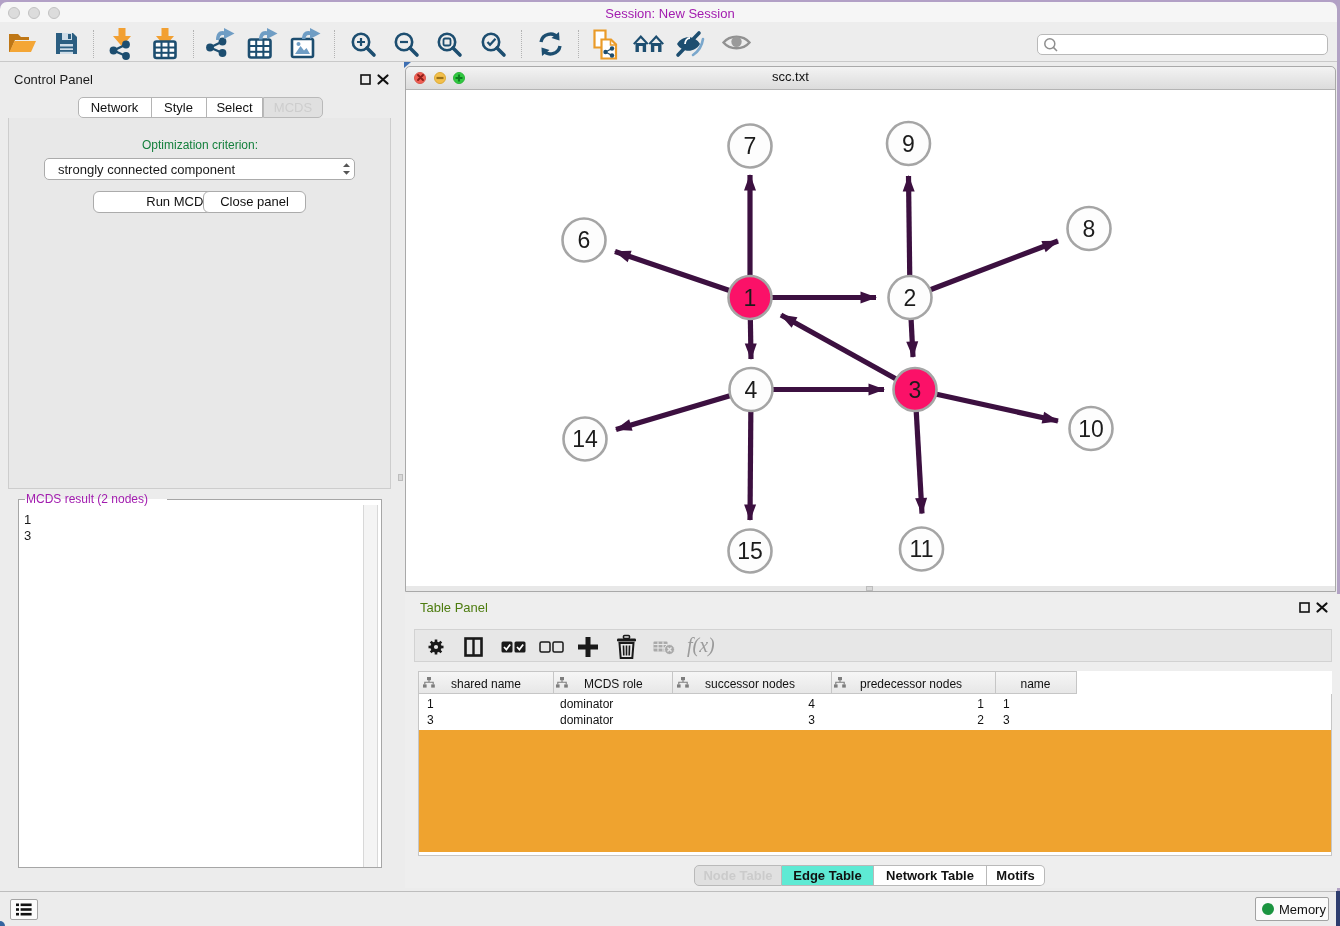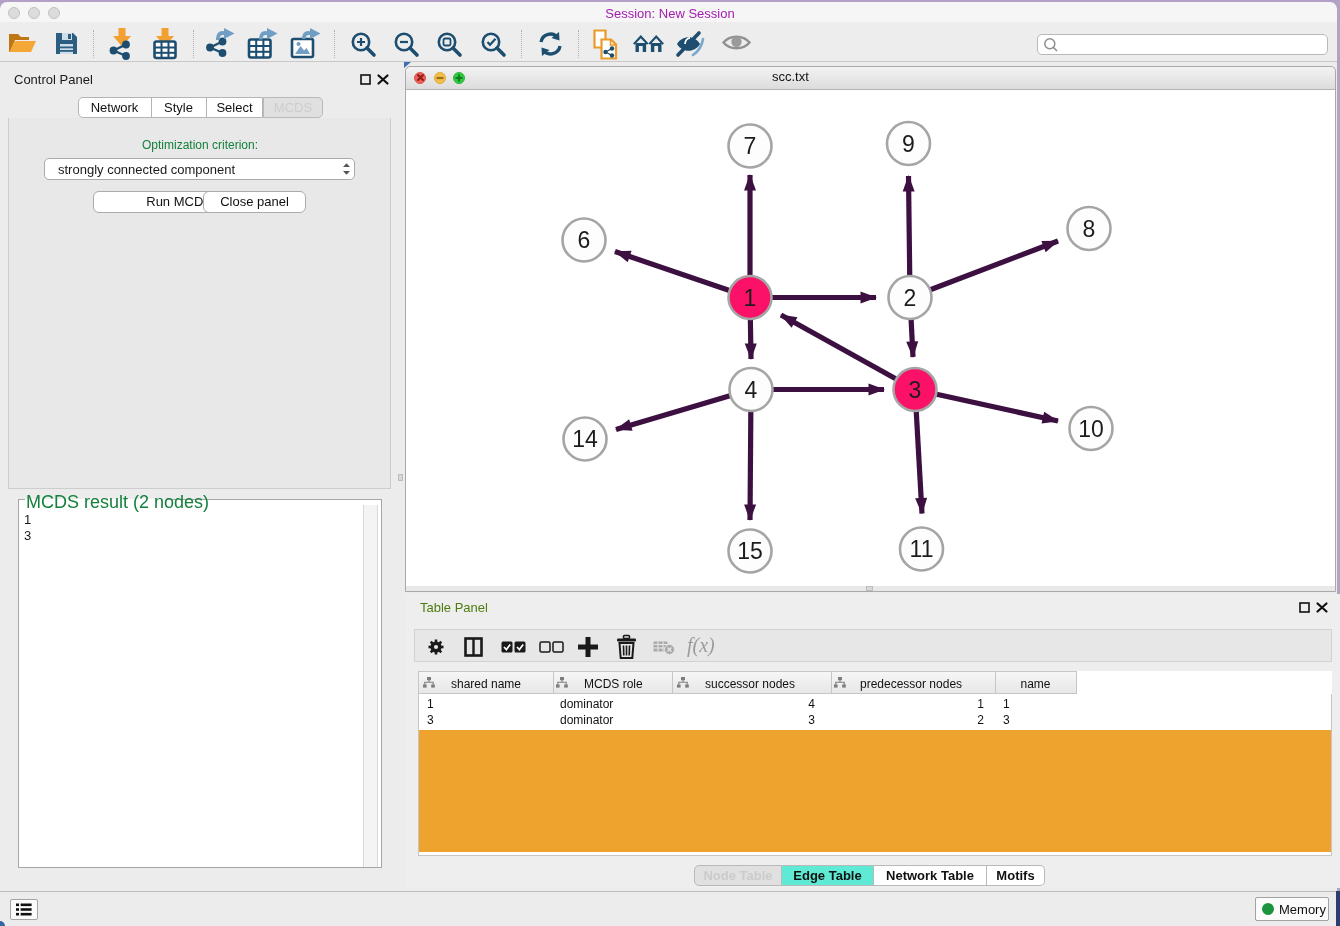--- a/index.html
+++ b/index.html
@@ -204,21 +204,21 @@
  <path d="M2 5 L5.5 1.2 L9 5 Z" fill="#555"></path>
  <path d="M2 9 L5.5 12.8 L9 9 Z" fill="#555"></path>
 </svg>
 <div class="abs" style="left:93px;top:191px;width:120px;height:22px;background:#fff;border:1px solid #ababab;border-radius:6px;text-align:right;font-size:13px;line-height:20px">Run MCDS</div>
 <div class="abs" style="left:203px;top:191px;width:103px;height:22px;background:#fff;border:1px solid #ababab;border-radius:6px;text-align:center;font-size:13px;line-height:20px">Close panel</div>
 
 <div class="abs" style="left:18px;top:499px;width:364px;height:369px;background:#fff;border:1px solid #a6a6a6;border-top:none"></div>
 <div class="abs" style="left:18px;top:499px;width:7px;height:1px;background:#a6a6a6"></div>
 <div class="abs" style="left:167px;top:499px;width:215px;height:1px;background:#a6a6a6"></div>
 <div class="abs" style="left:363px;top:505px;width:15px;height:362px;background:#f4f4f4;border-left:1px solid #d8d8d8;border-right:1px solid #d8d8d8"></div>
-<div class="abs" style="left:26px;top:492px;font-size:18px;color:#15803d">MCDS result (2 nodes)</div>
+<div class="abs" style="left:26px;top:492px;font-size:12px;color:#a21caf">MCDS result (2 nodes)</div>
 <div class="abs" style="left:24px;top:512px;font-size:13px;line-height:16px;color:#1a1a1a">1<br>3</div>
 
 <div class="abs" style="left:405px;top:66px;width:931px;height:526px;background:#e8e8e8;border:1px solid #a9a9a9;border-radius:5px 5px 0 0"></div>
 <div class="abs" style="left:406px;top:67px;width:929px;height:23px;background:linear-gradient(#f3f3f3,#dcdcdc);border-bottom:1px solid #b4b4b4;border-radius:5px 5px 0 0"></div>
 <div class="tl" style="left:414px;top:71.5px;width:12px;height:12px;background:#f15e53;border:1px solid #d8584e"></div>
 <div class="tl" style="left:433.5px;top:71.5px;width:12px;height:12px;background:#f3bf4a;border:1px solid #dcab36"></div>
 <div class="tl" style="left:453px;top:71.5px;width:12px;height:12px;background:#30c940;border:1px solid #2bb439"></div>
 <svg style="left:416.5px;top:74px" width="7" height="7" viewBox="0 0 7 7">
     <path d="M1 1 L6 6 M6 1 L1 6" stroke="#8c1d18" stroke-width="1.9" stroke-linecap="round"></path>
   </svg>

